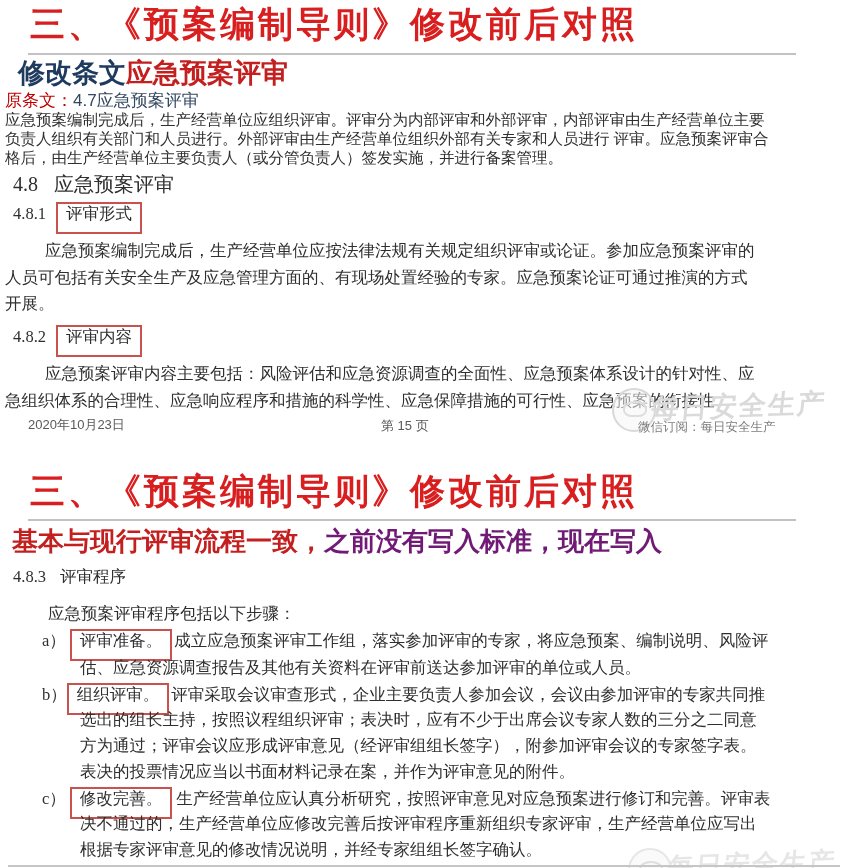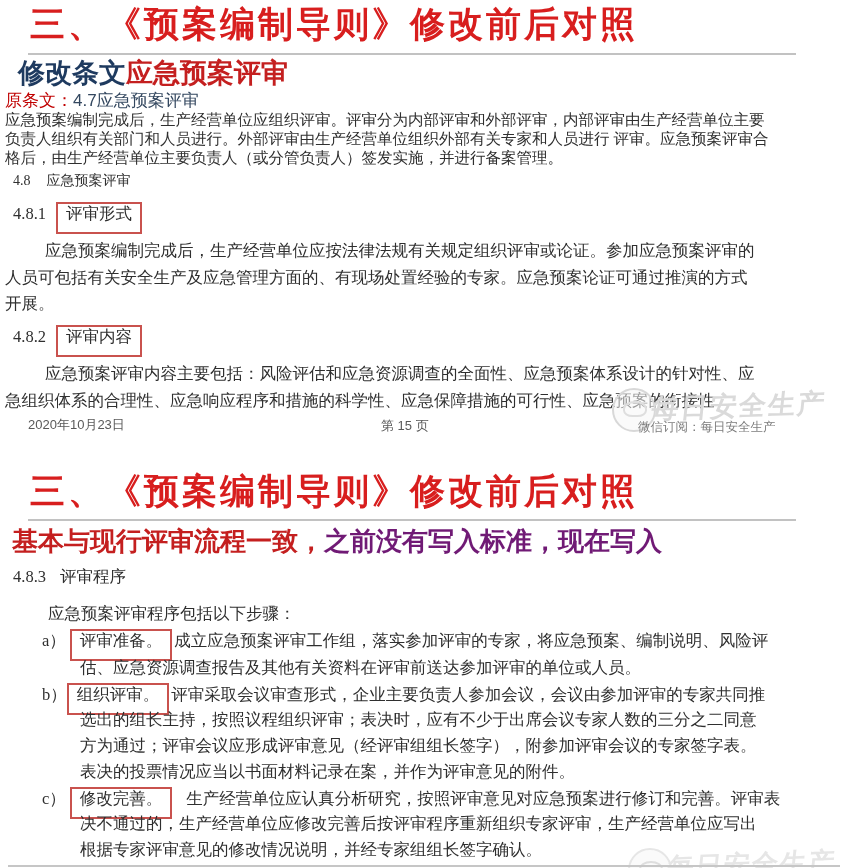--- a/index.html
+++ b/index.html
@@ -54,21 +54,21 @@
   </div>
 
   <div class="abs clause" style="left:5px;top:89px;">
     <span style="color:#c00000;">原条文：</span><span style="color:#33475f;">4.7应急预案评审</span>
   </div>
 
   <div class="ln" style="left:5px;top:110px;font-size:15.5px;">应急预案编制完成后，生产经营单位应组织评审。评审分为内部评审和外部评审，内部评审由生产经营单位主要</div>
   <div class="ln" style="left:5px;top:129px;font-size:15.5px;">负责人组织有关部门和人员进行。外部评审由生产经营单位组织外部有关专家和人员进行 评审。应急预案评审合</div>
   <div class="ln" style="left:5px;top:148px;font-size:15.5px;">格后，由生产经营单位主要负责人（或分管负责人）签发实施，并进行备案管理。</div>
 
-  <div class="ln" style="left:13px;top:172px;font-size:14px;">
+  <div class="ln" style="left:13px;top:172px;font-size:20px;">
     <span class="secnum">4.8</span><span style="margin-left:16px;">应急预案评审</span>
   </div>
 
   <div class="ln" style="left:13px;top:202px;font-size:16.5px;">
     <span class="secnum">4.8.1</span><span class="redbox" style="margin-left:10px;">评审形式</span>
   </div>
 
   <div class="ln" style="left:45px;top:241px;font-size:16.5px;">应急预案编制完成后，生产经营单位应按法律法规有关规定组织评审或论证。参加应急预案评审的</div>
   <div class="ln" style="left:5px;top:268px;font-size:16.5px;">人员可包括有关安全生产及应急管理方面的、有现场处置经验的专家。应急预案论证可通过推演的方式</div>
   <div class="ln" style="left:5px;top:294px;font-size:16.5px;">开展。</div>
@@ -109,21 +109,21 @@
   <div class="ln" style="left:80px;top:658px;font-size:16.5px;">估、应急资源调查报告及其他有关资料在评审前送达参加评审的单位或人员。</div>
 
   <div class="ln" style="left:42px;top:683px;font-size:16.5px;">
     <span>b）</span><span class="redbox" style="margin-right:2px;">组织评审。</span><span>评审采取会议审查形式，企业主要负责人参加会议，会议由参加评审的专家共同推</span>
   </div>
   <div class="ln" style="left:80px;top:710px;font-size:16.5px;">选出的组长主持，按照议程组织评审；表决时，应有不少于出席会议专家人数的三分之二同意</div>
   <div class="ln" style="left:80px;top:736px;font-size:16.5px;">方为通过；评审会议应形成评审意见（经评审组组长签字），附参加评审会议的专家签字表。</div>
   <div class="ln" style="left:80px;top:762px;font-size:16.5px;">表决的投票情况应当以书面材料记录在案，并作为评审意见的附件。</div>
 
   <div class="ln" style="left:42px;top:787px;font-size:16.5px;">
-    <span>c）</span><span class="redbox" style="margin-left:4px;margin-right:14px;">修改完善。</span><span>生产经营单位应认真分析研究，按照评审意见对应急预案进行修订和完善。评审表</span>
+    <span>c）</span><span class="redbox" style="margin-left:4px;margin-right:4px;">修改完善。</span><span>生产经营单位应认真分析研究，按照评审意见对应急预案进行修订和完善。评审表</span>
   </div>
   <div class="ln" style="left:80px;top:814px;font-size:16.5px;">决不通过的，生产经营单位应修改完善后按评审程序重新组织专家评审，生产经营单位应写出</div>
   <div class="ln" style="left:80px;top:840px;font-size:16.5px;">根据专家评审意见的修改情况说明，并经专家组组长签字确认。</div>
 
   <div class="wm-logo" style="left:628px;top:848px;border-color:#e6e6e6;"></div>
   <div class="abs" style="left:668px;top:847px;">
     <span class="wm-big faint">每日安全生产</span>
   </div>
 
   <div class="rule" style="left:8px;top:865px;width:832px;background:#c6c6c6;"></div>

